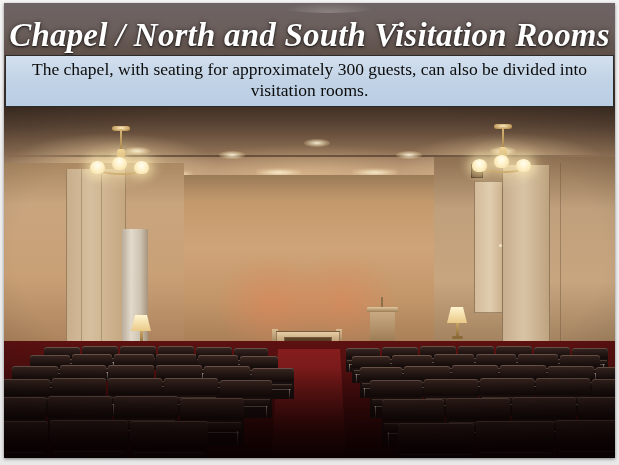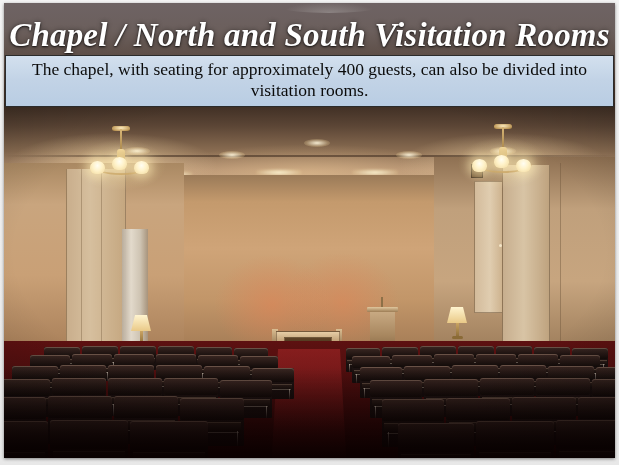--- a/index.html
+++ b/index.html
@@ -807,16 +807,16 @@
 
         <div class="vignette"></div>
         <div class="bottom-fade"></div>
       </div>
     </div>
   </div>
 
   <div id="title">Chapel / North and South Visitation Rooms</div>
 
   <div id="caption-box">
-    <div id="caption-text">The chapel, with seating for approximately 400 guests, can also be divided into visitation rooms.</div>
+    <div id="caption-text">The chapel, with seating for approximately 300 guests, can also be divided into visitation rooms.</div>
   </div>
 
 </div>
 
 </body></html>

